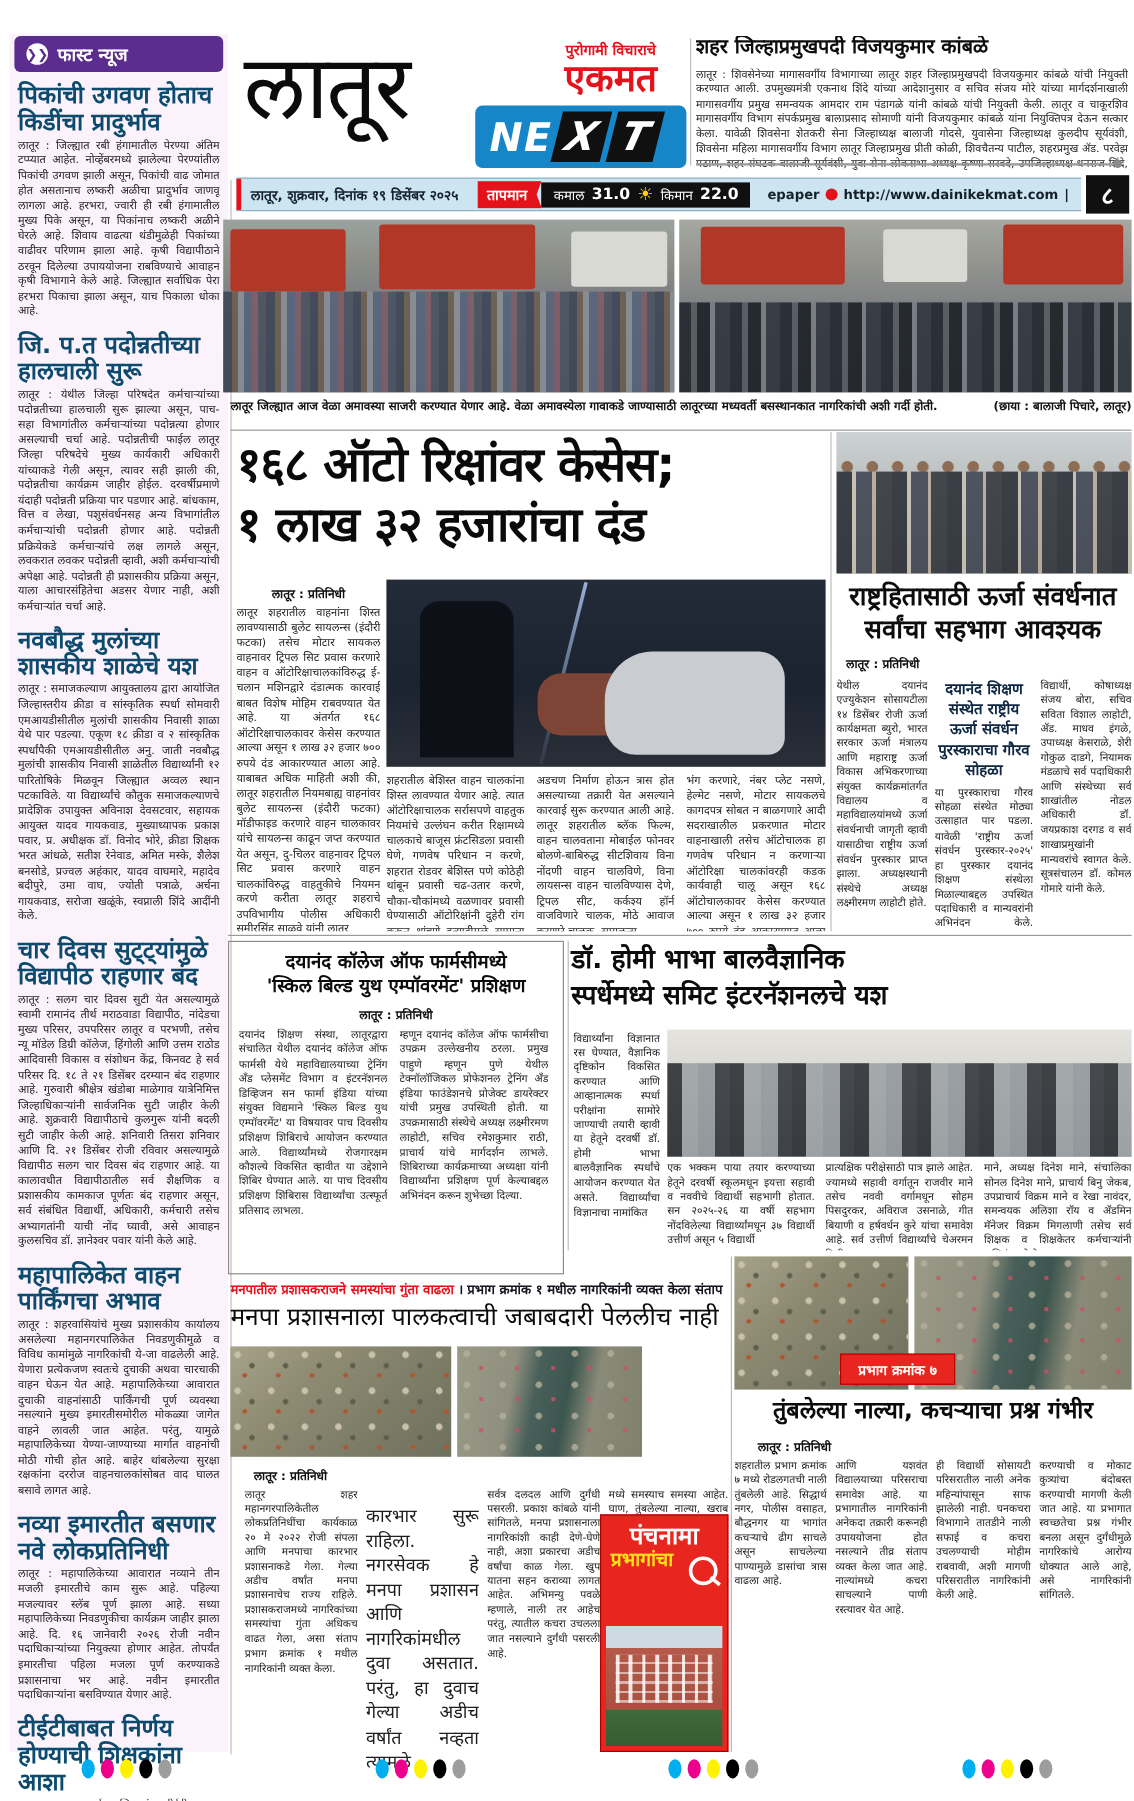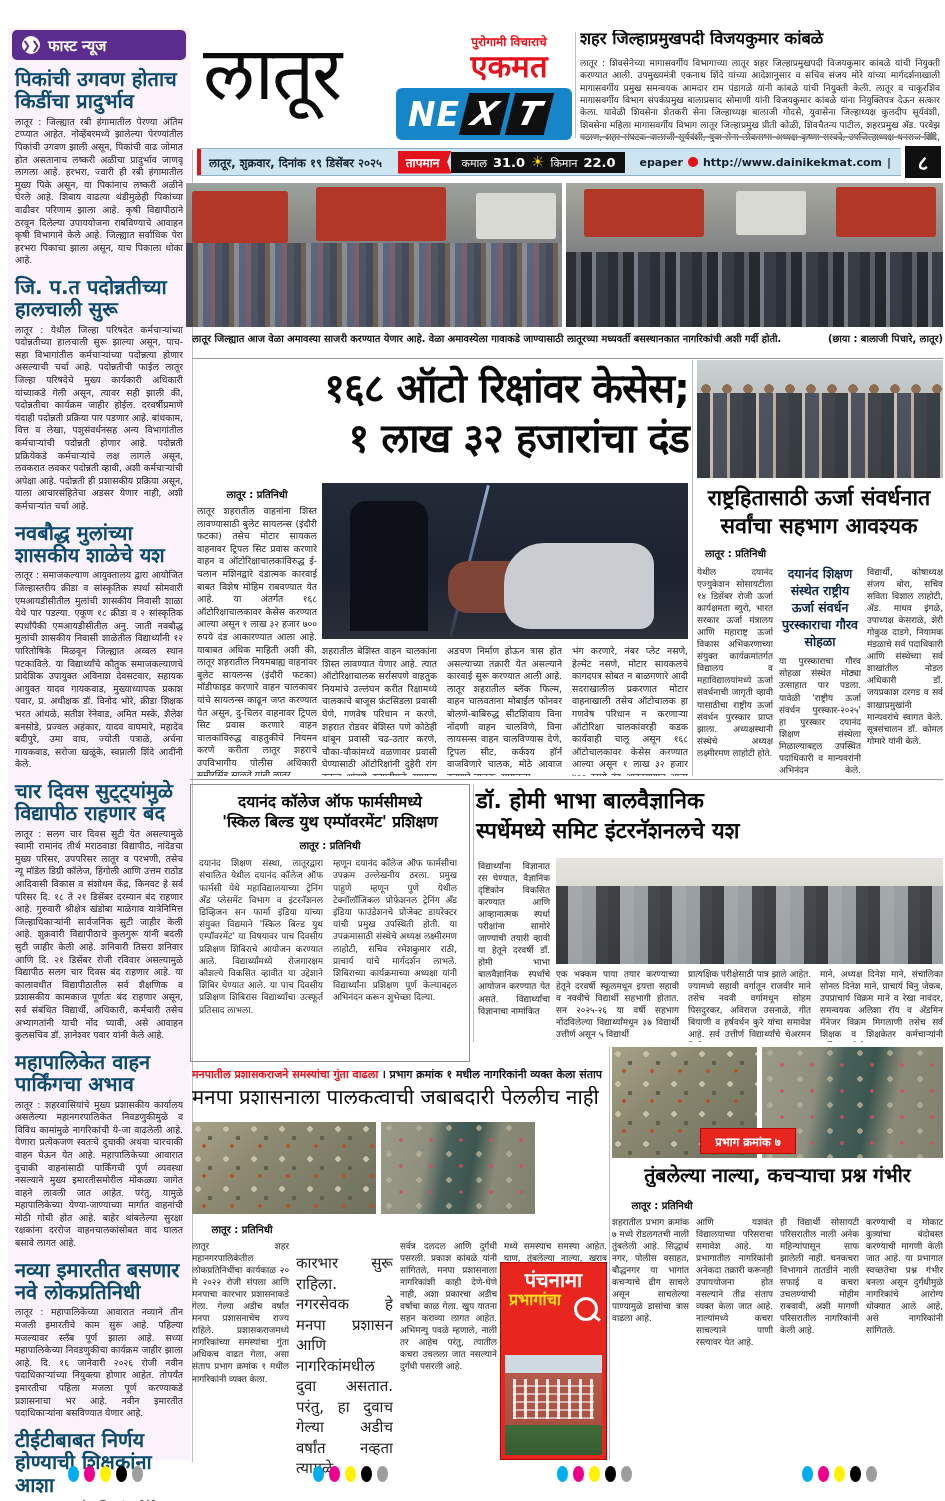--- a/index.html
+++ b/index.html
@@ -58,21 +58,21 @@
   .grp1{left:697px;top:360px;width:246px;height:118px;background:linear-gradient(180deg,#cdd2d4 0%,#b9bdbd 40%,#8f8f8c 100%);}
   .grpband{position:absolute;left:0;right:0;bottom:0;height:72%;background:repeating-linear-gradient(90deg,#2c3038 0 13px,#c9c0b2 13px 16px,#424854 16px 30px,#b9ab9a 30px 33px,#35393f 33px 46px);opacity:.9;}
   .grpheads{position:absolute;left:0;right:0;top:18%;height:18%;background-image:radial-gradient(circle 5px at 9px 8px,#8d6e55 4.5px,transparent 5px);background-size:21px 100%;}
   .grp2{left:556px;top:858px;width:387px;height:106px;background:linear-gradient(180deg,#e6e4df 0%,#d6d4cd 45%,#a9a8a2 100%);}
   .grpband2{position:absolute;left:0;right:0;bottom:0;height:74%;background:repeating-linear-gradient(90deg,#23262c 0 12px,#9aa0a4 12px 26px,#8f959b 26px 40px,#2b2f36 40px 52px);opacity:.85;}
   .garb{background:linear-gradient(135deg,#a7a28a 0%,#8e8a72 35%,#7b7b66 70%,#6e705e 100%);}
   .garb::after{content:"";position:absolute;inset:0;background-image:radial-gradient(circle 3px at 6px 7px,#c9c2ab 2.5px,transparent 3px),radial-gradient(circle 2.5px at 18px 16px,#5d5f4e 2px,transparent 2.5px),radial-gradient(circle 2px at 12px 24px,#b0552f 1.8px,transparent 2px);background-size:28px 30px;}
   .drainw{background:linear-gradient(100deg,#9a9a88 0%,#8e8f7e 30%,#49605a 42%,#3c564f 58%,#8a8a78 72%,#7f806e 100%);}
   .drainw::after{content:"";position:absolute;inset:0;background-image:radial-gradient(circle 3px at 8px 6px,#b7b19a 2.5px,transparent 3px),radial-gradient(circle 2px at 20px 18px,#cf4f63 1.8px,transparent 2px);background-size:30px 26px;opacity:.8;}
   
-  .main-hl{left:197px;top:364px;width:492px;text-align:right;font-weight:800;color:#0a0a0a;font-size:40px;line-height:1.24;letter-spacing:-1px;}
+  .main-hl{left:197px;top:364px;width:492px;text-align:left;font-weight:800;color:#0a0a0a;font-size:40px;line-height:1.24;letter-spacing:-1px;}
   .energy-hl{left:695px;top:484px;width:248px;text-align:center;font-weight:800;color:#0d0d0d;font-size:21.5px;line-height:1.3;}
   .subhead{font-weight:800;color:#0f2742;font-size:12.5px;line-height:1.35;text-align:center;margin-bottom:5px;}
   .box-hl{text-align:center;font-weight:800;color:#0d0d0d;font-size:15.5px;line-height:1.3;}
   .bhabha-hl{left:476px;top:786px;width:467px;text-align:left;font-weight:800;color:#0c0c0c;font-size:22px;line-height:1.35;}
   .kicker{left:192px;top:1068px;width:415px;font-size:11px;line-height:1.2;white-space:nowrap;overflow:hidden;}
   .kicker .red{color:#e4131b;font-weight:800;}
   .kicker .blk{color:#15151f;font-weight:bold;}
   .mnp-hl{left:192px;top:1086px;width:415px;font-weight:400;color:#0b0b0b;font-size:20.5px;line-height:1.15;white-space:nowrap;overflow:hidden;}
   .drain-hl{left:612px;top:1164px;width:331px;text-align:center;font-weight:800;color:#0b0b0b;font-size:19.5px;line-height:1.2;white-space:nowrap;overflow:hidden;}
   .ph-label{left:700px;top:1128px;width:94px;height:24px;background:#e8261f;color:#fff;font-weight:bold;font-size:11.5px;display:flex;align-items:center;justify-content:center;border:1px solid #b00;}
@@ -254,21 +254,21 @@
   <div class="abs kicker">
     <span class="red">मनपातील प्रशासकराजने समस्यांचा गुंता वाढला</span>
     <span class="blk">।</span>
     <span class="blk">प्रभाग क्रमांक १ मधील नागरिकांनी व्यक्त केला संताप</span>
   </div>
   <div class="abs mnp-hl">मनपा प्रशासनाला पालकत्वाची जबाबदारी पेललीच नाही</div>
   <div class="ph garb" style="left:192px;top:1122px;width:184px;height:92px;"></div>
   <div class="ph drainw" style="left:381px;top:1122px;width:154px;height:92px;"></div>
   <div class="abs byline" style="left:192px;top:1222px;width:100px;">लातूर : प्रतिनिधी</div>
   <div class="abs" style="left:192px;top:1240px;width:415px;height:220px;display:flex;gap:7px;">
-    <div class="body-text" style="width:97px;height:220px;font-size:8.8px;">लातूर शहर महानगरपालिकेतील लोकप्रतिनिधींचा कार्यकाळ २० मे २०२२ रोजी संपला आणि मनपाचा कारभार प्रशासनाकडे गेला. गेल्या अडीच वर्षांत मनपा प्रशासनाचेच राज्य राहिले. प्रशासकराजमध्ये नागरिकांच्या समस्यांचा गुंता अधिकच वाढत गेला, असा संताप प्रभाग क्रमांक १ मधील नागरिकांनी व्यक्त केला.</div>
+    <div class="body-text" style="width:97px;height:220px;font-size:8.8px;padding-left:12px;">लातूर शहर महानगरपालिकेतील लोकप्रतिनिधींचा कार्यकाळ २० मे २०२२ रोजी संपला आणि मनपाचा कारभार प्रशासनाकडे गेला. गेल्या अडीच वर्षांत मनपा प्रशासनाचेच राज्य राहिले. प्रशासकराजमध्ये नागरिकांच्या समस्यांचा गुंता अधिकच वाढत गेला, असा संताप प्रभाग क्रमांक १ मधील नागरिकांनी व्यक्त केला.</div>
     <div class="body-text" style="width:97px;height:220px;font-size:15px;margin-top:13px;">कारभार सुरू राहिला. नगरसेवक हे मनपा प्रशासन आणि नागरिकांमधील दुवा असतात. परंतु, हा दुवाच गेल्या अडीच वर्षांत नव्हता त्यामुळे नागरिकांचे प्रश्न, समस्या, अडचणी वाढत गेल्या. शहराच्या प्रभाग क्रमांक १ मध्ये अनेक गंभीर समस्या निर्माण झाल्या असून नागरिक त्रस्त झाले आहेत.</div>
     <div class="body-text" style="width:97px;height:220px;font-size:8.8px;">सर्वत्र दलदल आणि दुर्गंधी पसरली. प्रकाश कांबळे यांनी सांगितले, मनपा प्रशासनाला नागरिकांशी काही देणे-घेणे नाही, अशा प्रकारचा अडीच वर्षांचा काळ गेला. खुप यातना सहन कराव्या लागत आहेत. अभिमन्यु पवळे म्हणाले, नाली तर आहेच परंतु, त्यातील कचरा उचलला जात नसल्याने दुर्गंधी पसरली आहे.</div>
     <div class="body-text" style="width:103px;height:220px;font-size:8.8px;">मध्ये समस्याच समस्या आहेत. घाण, तुंबलेल्या नाल्या, खराब रस्ते यांमुळे नागरिक त्रस्त आहेत.</div>
   </div>
 
   <div class="abs panch">
     <div class="l1">पंचनामा</div>
     <div class="l2">प्रभागांचा</div>
     <div class="mag"></div>
     <div class="bldg"></div>

